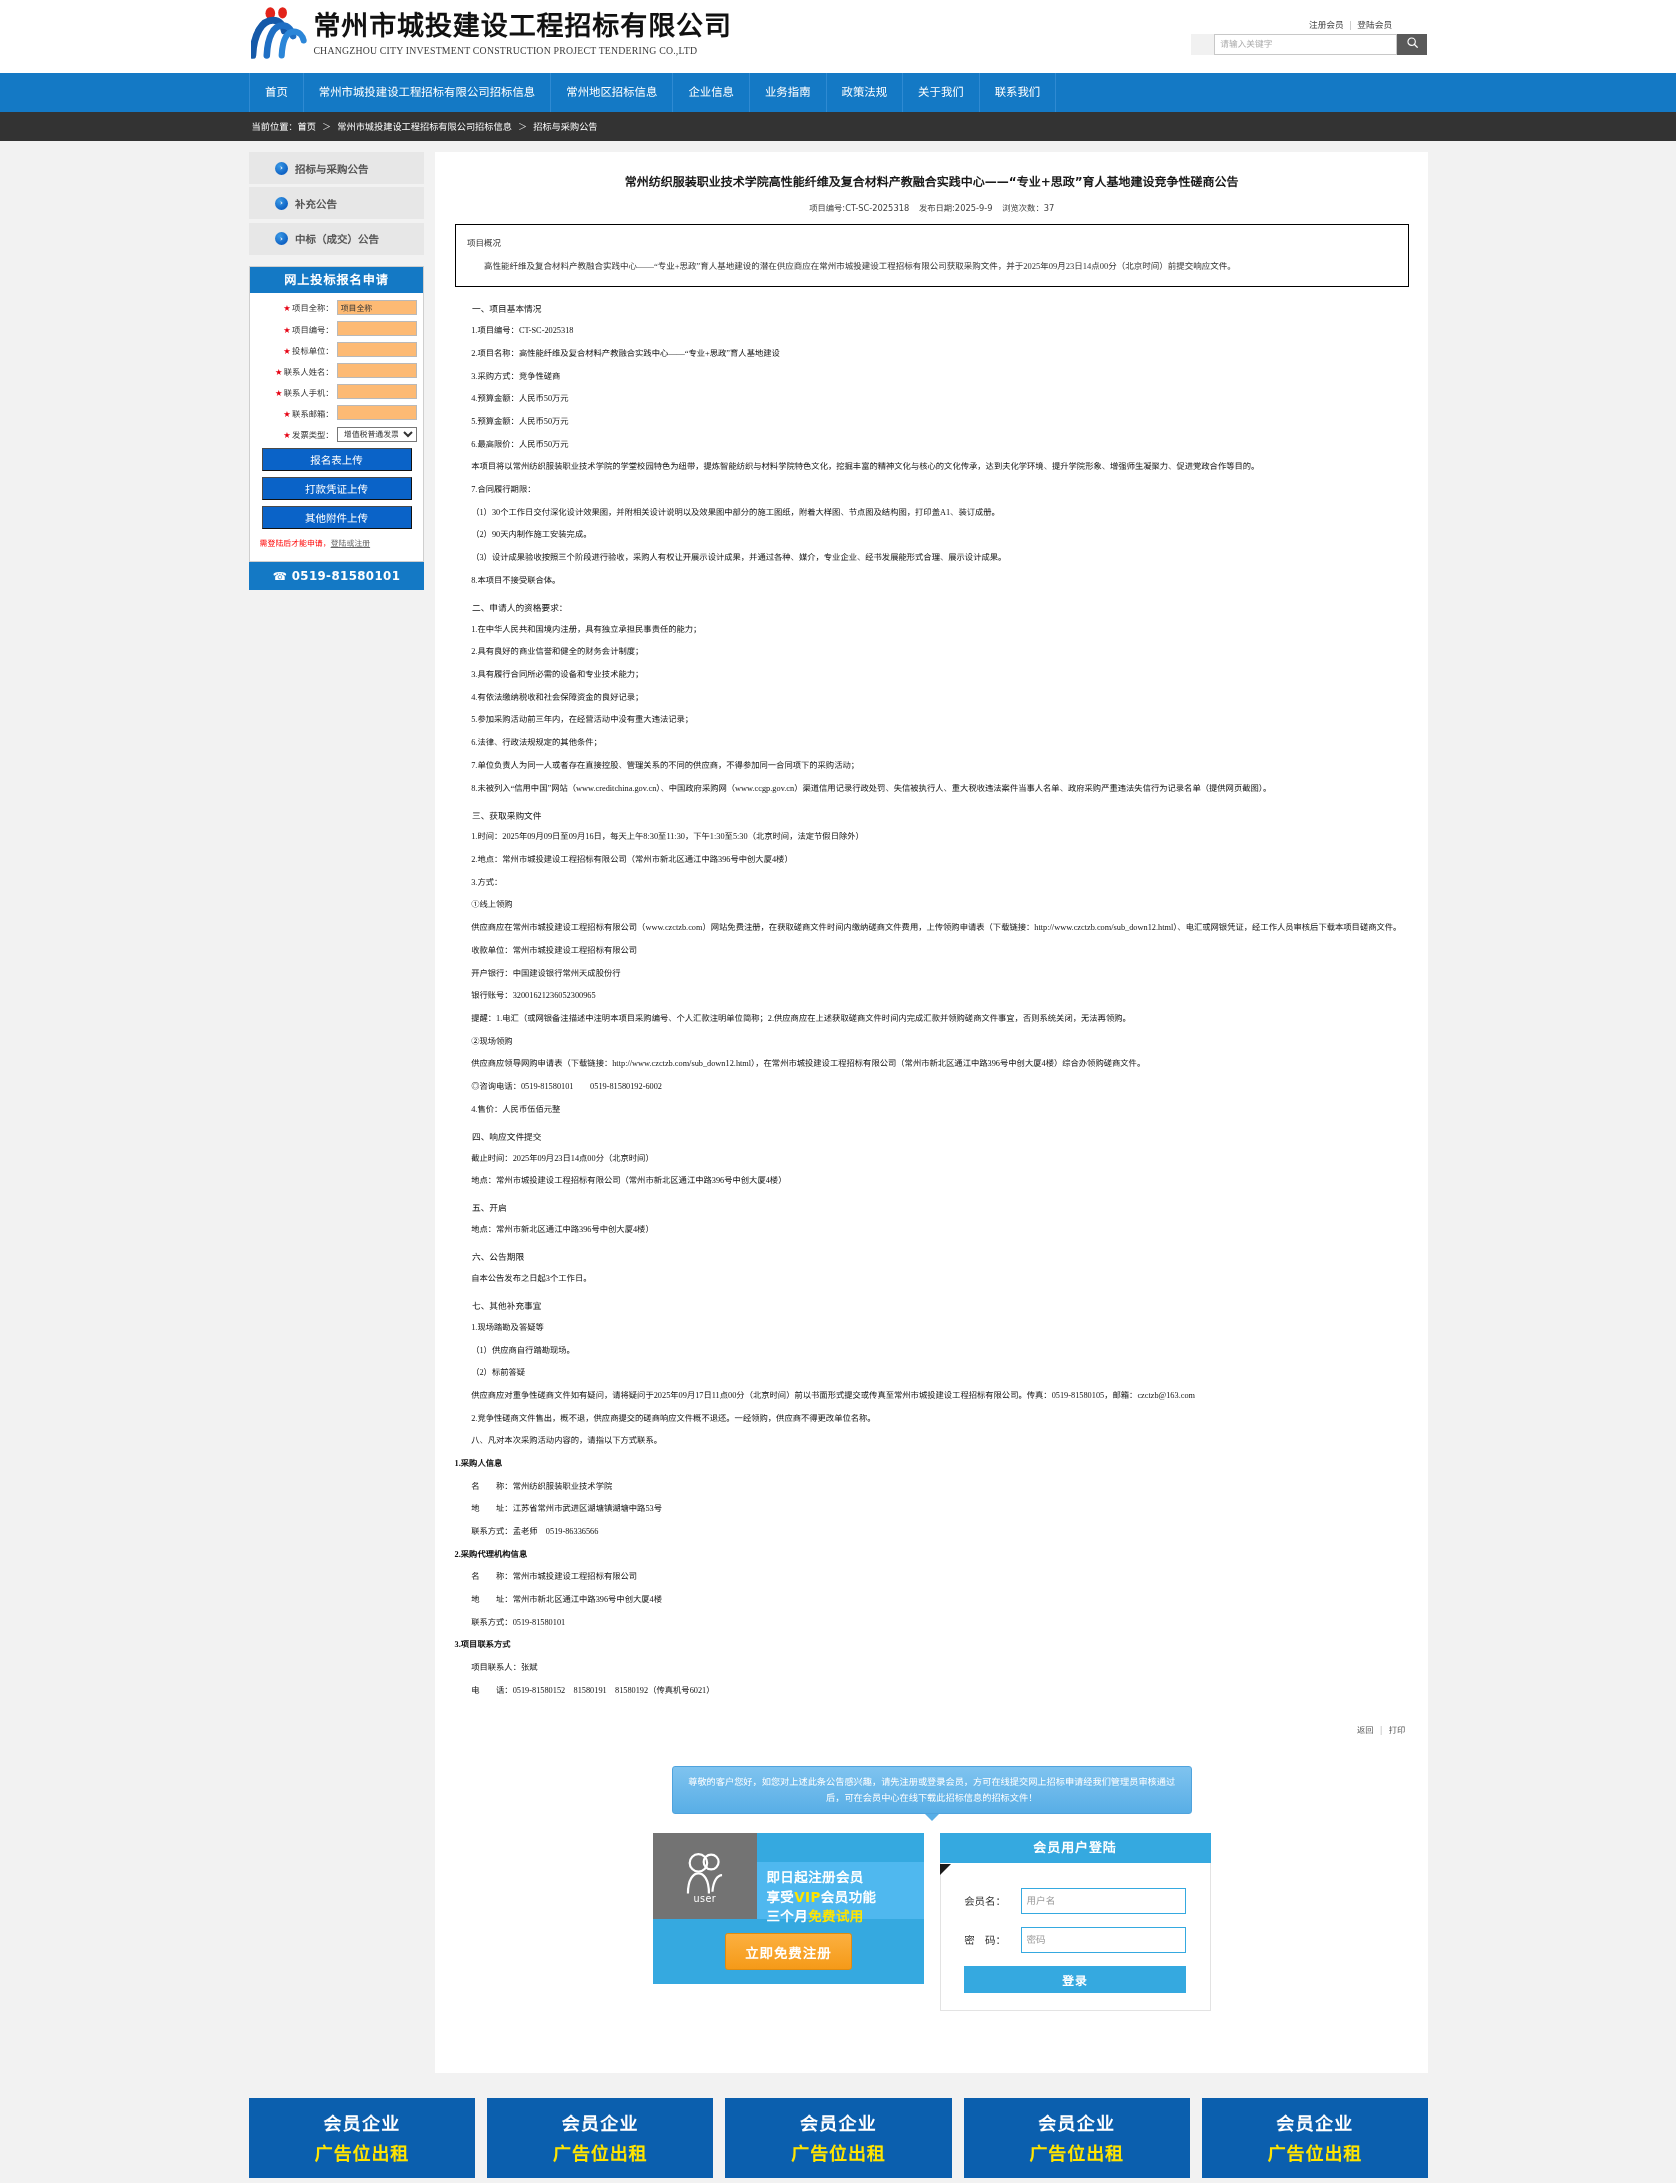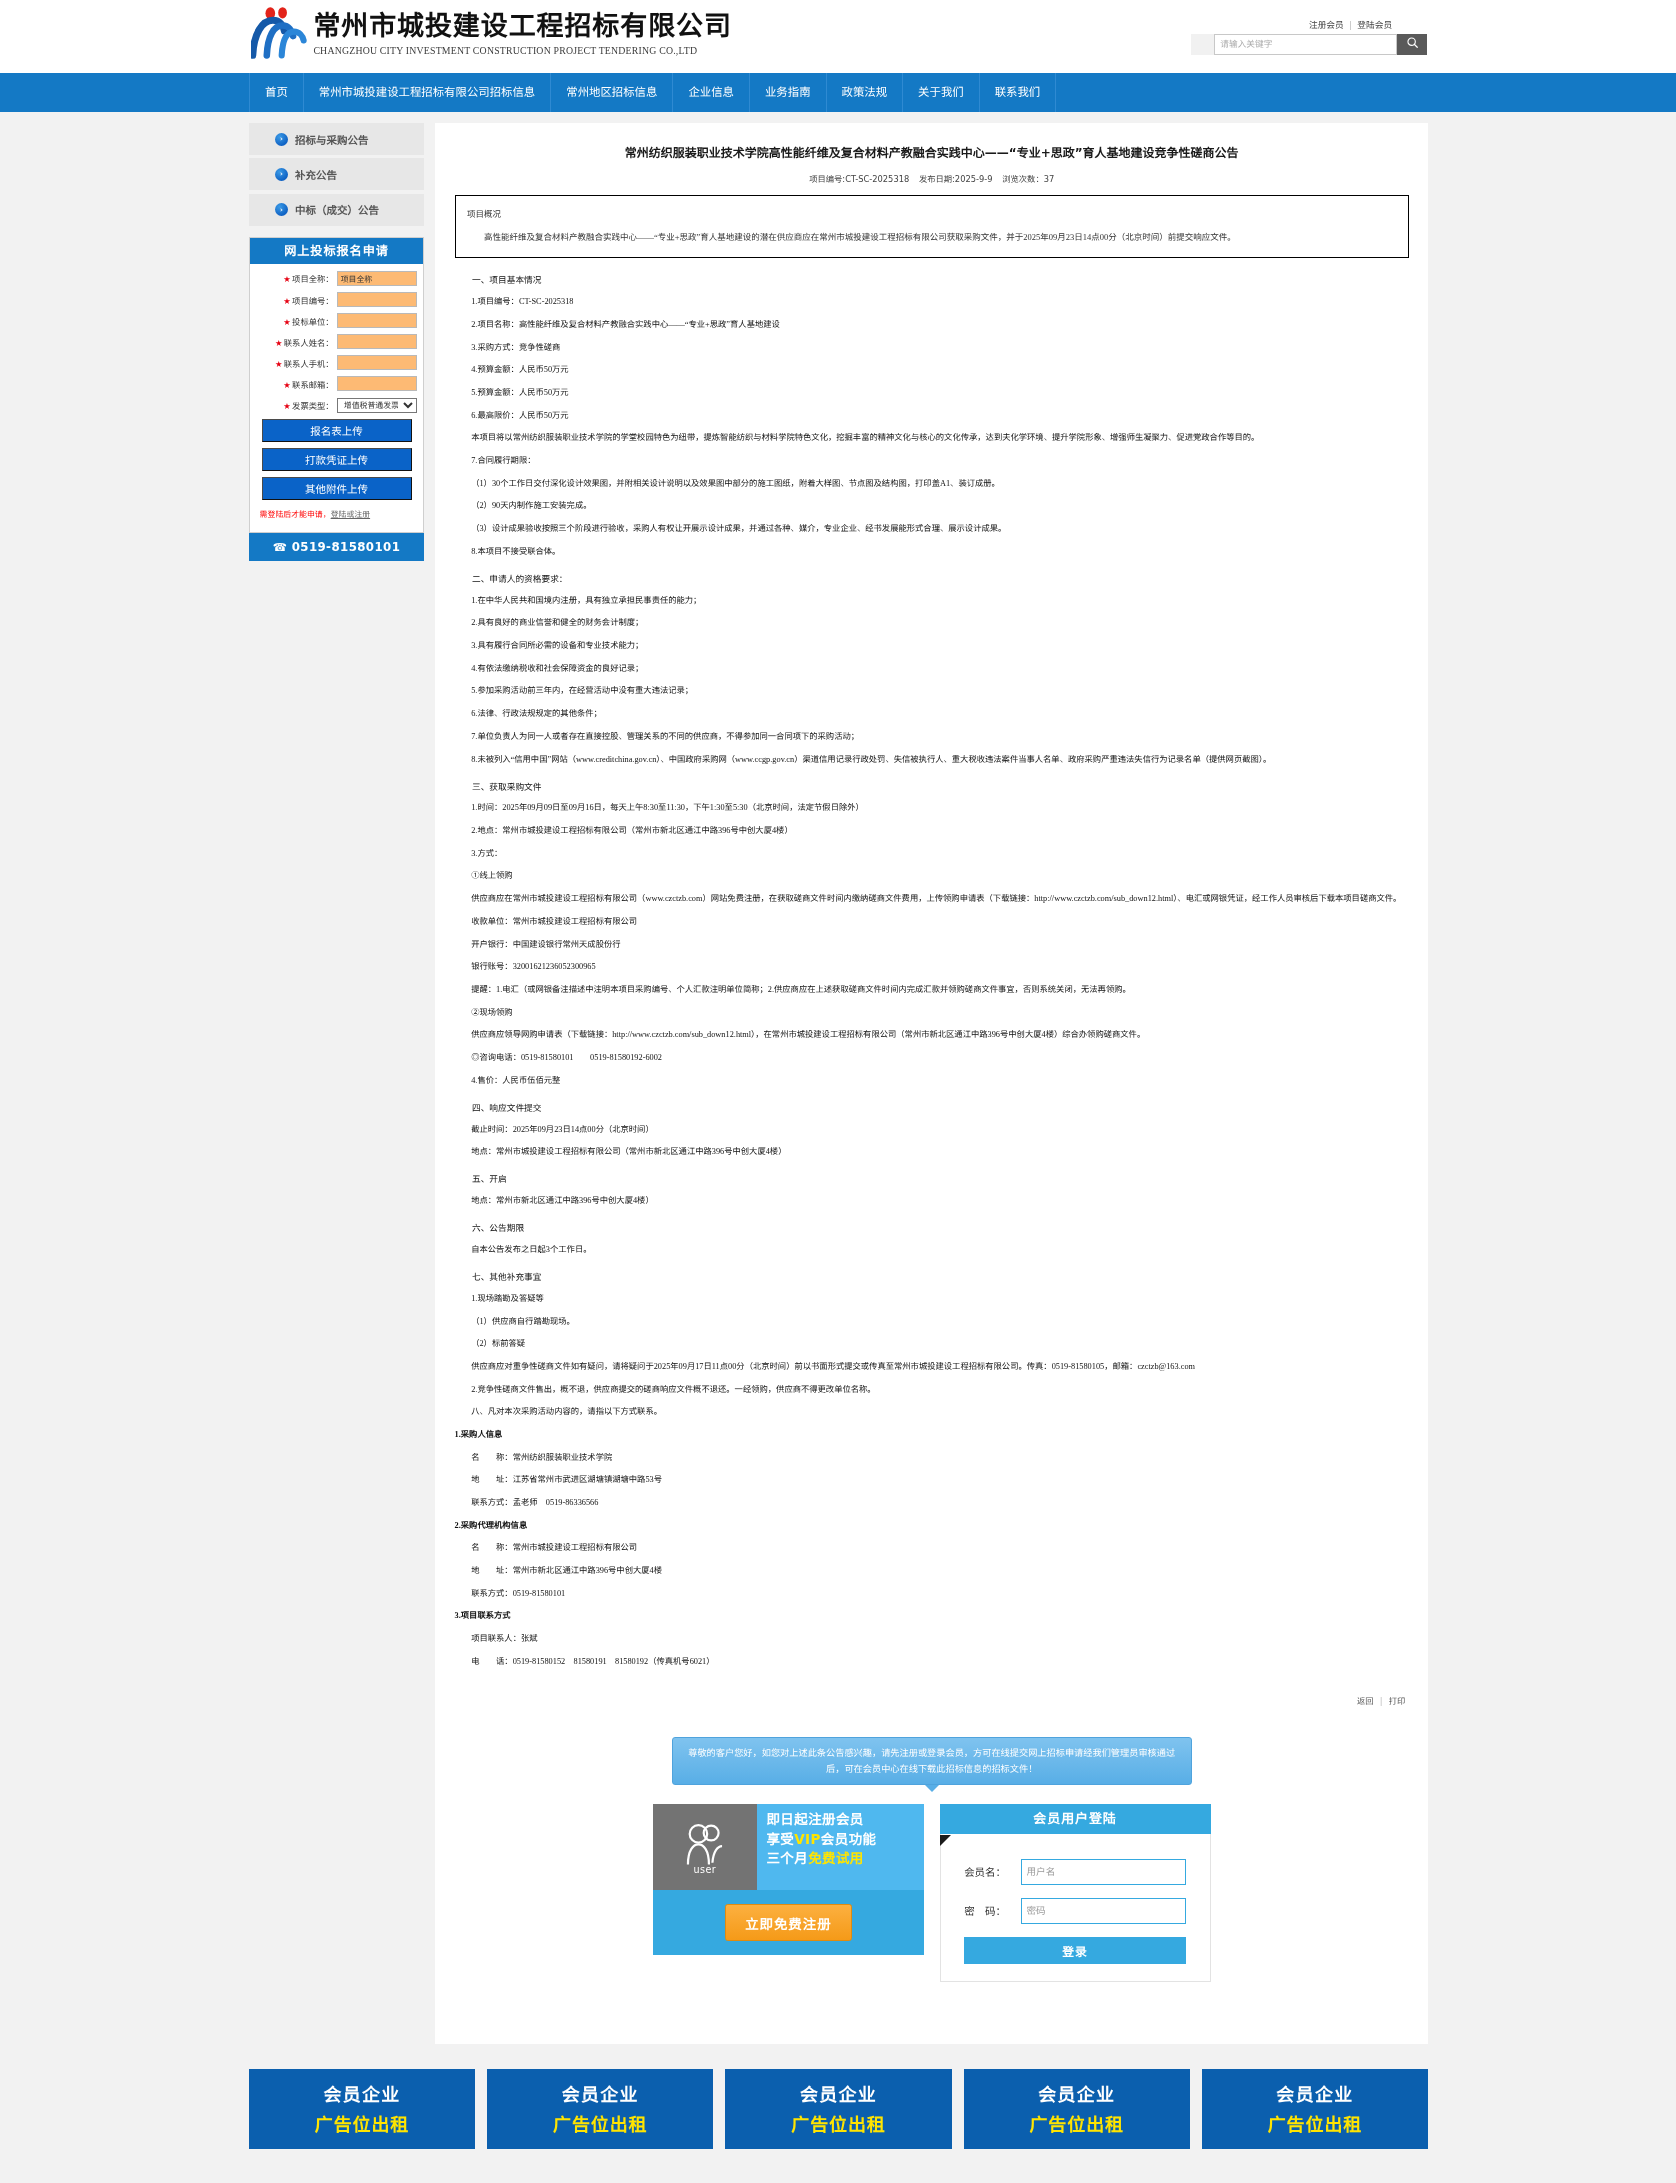--- a/index.html
+++ b/index.html
@@ -175,21 +175,21 @@
   .promo-cols { display: flex; justify-content: center; gap: 15.7px; align-items: flex-start; }
   .reg-card { width: 271px; background: #35a9e0; }
   .reg-top { display: flex; height: 86px; }
   .reg-icon {
     width: 104px; background: #737373; color: #fff;
     display: flex; flex-direction: column; align-items: center; justify-content: center;
   }
   .reg-icon .usr-label { font-size: 9.6px; margin-top: -4.4px; letter-spacing: 0.4px; }
   .reg-lines {
     flex: 1; background: #4fb8ef; color: #fff; padding: 6.1px 0 0 9.6px;
-    font-size: 13.5px; font-weight: bold; line-height: 1.45; letter-spacing: 0.4px;
+    font-size: 13.5px; font-weight: bold; line-height: 1.45; letter-spacing: 0.4px; margin-top: 29px;
   }
   .reg-lines .hl { color: #ffe400; }
   .reg-bottom { height: 65px; display: flex; align-items: center; justify-content: center; }
   .reg-btn {
     background: linear-gradient(#fcb040, #f59a18); color: #fff; border: 0.9px solid #e08b10;
     border-radius: 2.6px; font-size: 13.5px; font-weight: bold; padding: 7.4px 19px;
     cursor: pointer; letter-spacing: 0.9px; font-family: "DejaVu Sans", sans-serif;
   }
   .login-card { width: 271px; background: #ffffff; }
   .login-head {
@@ -275,20 +275,23 @@
         <a class="nav-item" href="#">常州市城投建设工程招标有限公司招标信息</a>
         <a class="nav-item" href="#">常州地区招标信息</a>
         <a class="nav-item" href="#">企业信息</a>
         <a class="nav-item" href="#">业务指南</a>
         <a class="nav-item" href="#">政策法规</a>
         <a class="nav-item" href="#">关于我们</a>
         <a class="nav-item" href="#">联系我们</a>
       </div>
   </div>
 
+  <div class="crumb-bar">
+    <div class="crumb-inner" id="crumb-inner"><span>当前位置：</span><a href="#">首页</a><span class="crumb-sep">＞</span><a href="#">常州市城投建设工程招标有限公司招标信息</a><span class="crumb-sep">＞</span><a href="#">招标与采购公告</a></div>
+  </div>
 
   <div class="main">
 
     <div class="sidebar">
       <div id="side-items">
           <div class="side-item">
             <span class="side-dot">›</span>
             <span class="side-label">招标与采购公告</span>
           </div>
           <div class="side-item">

